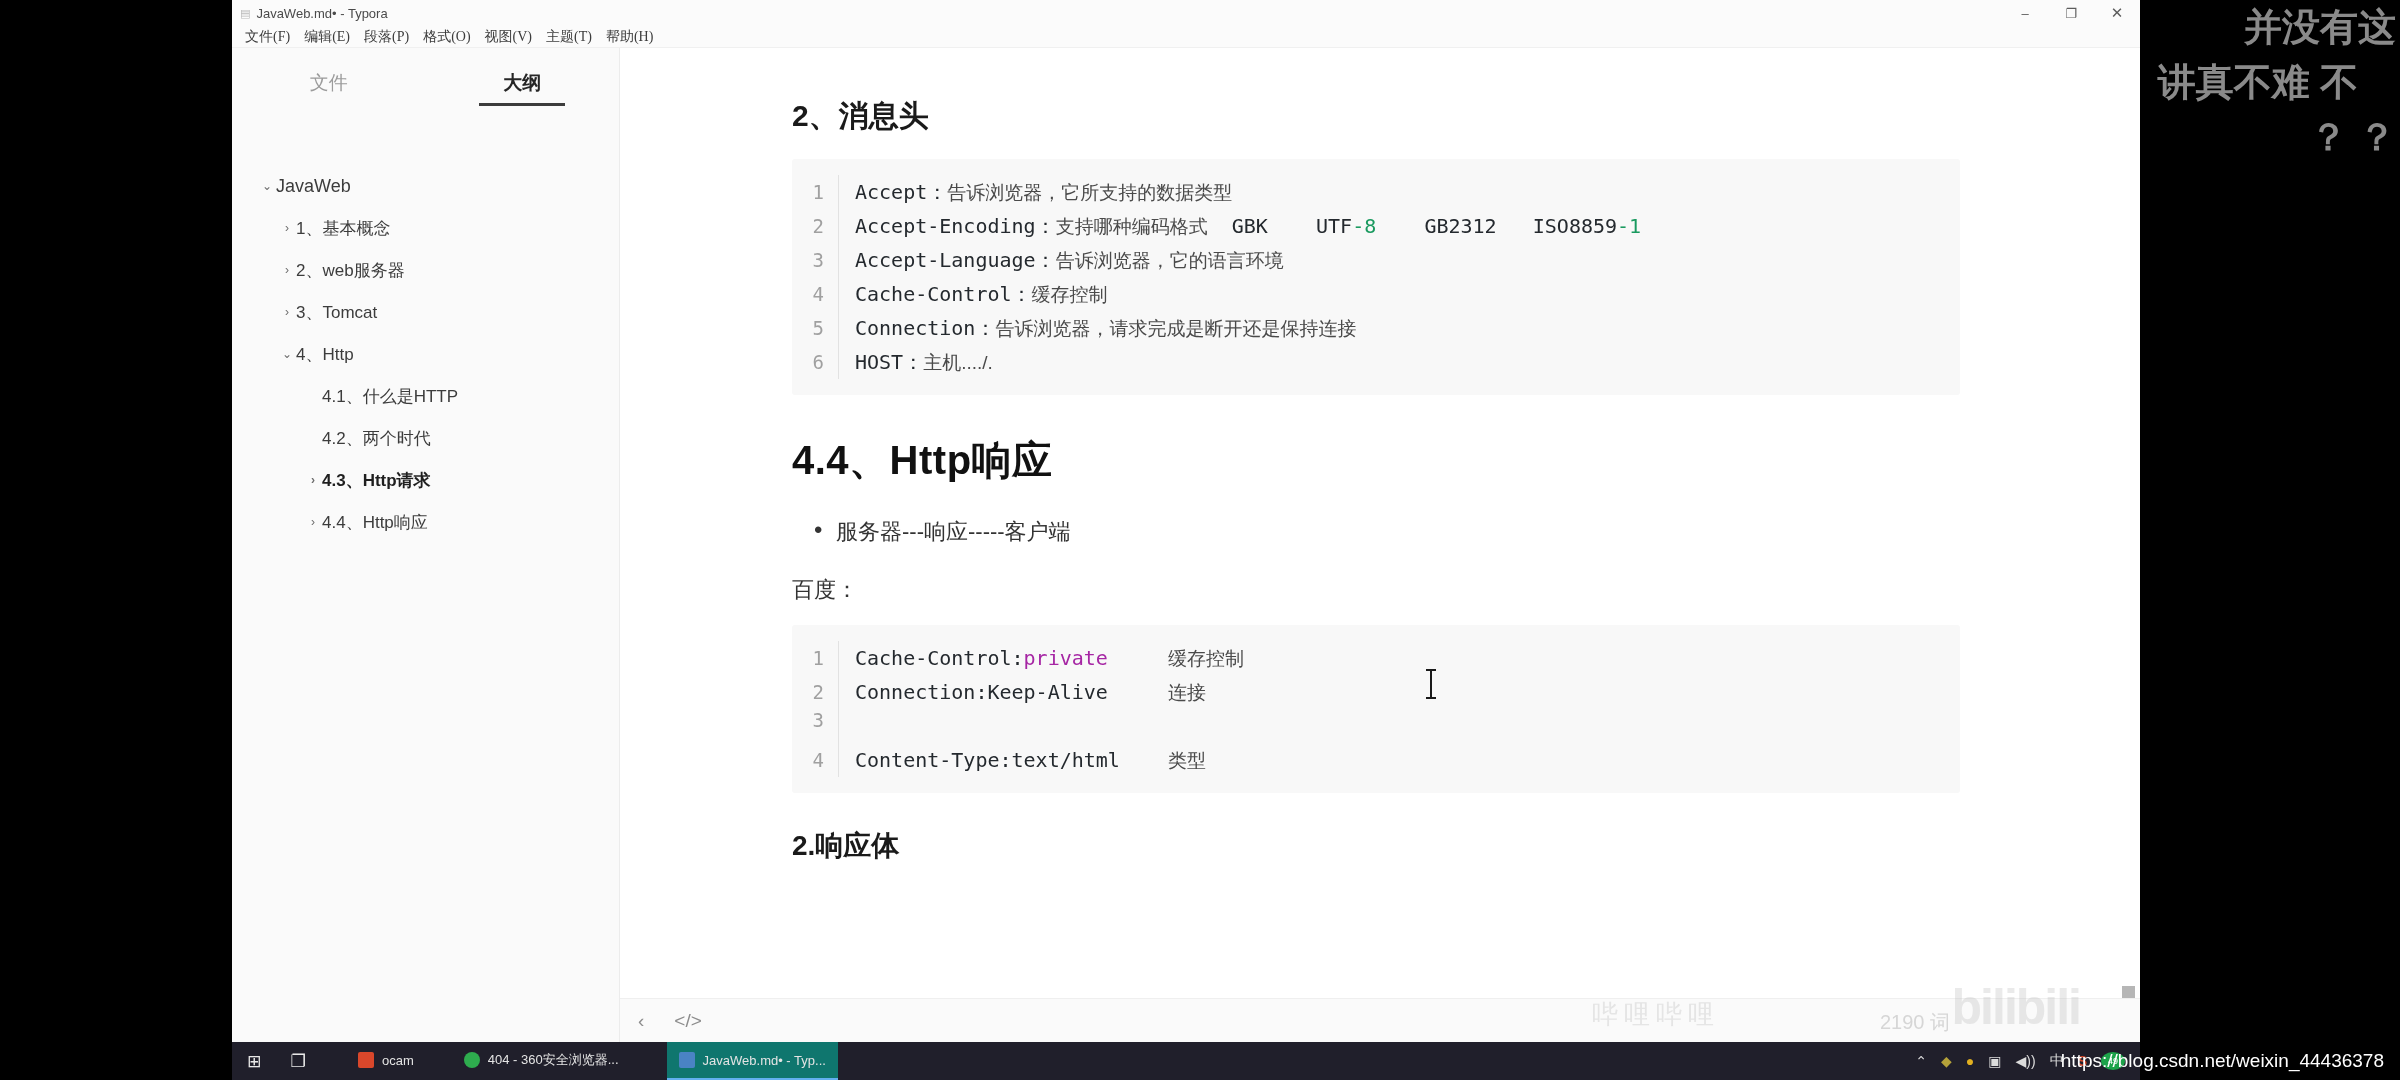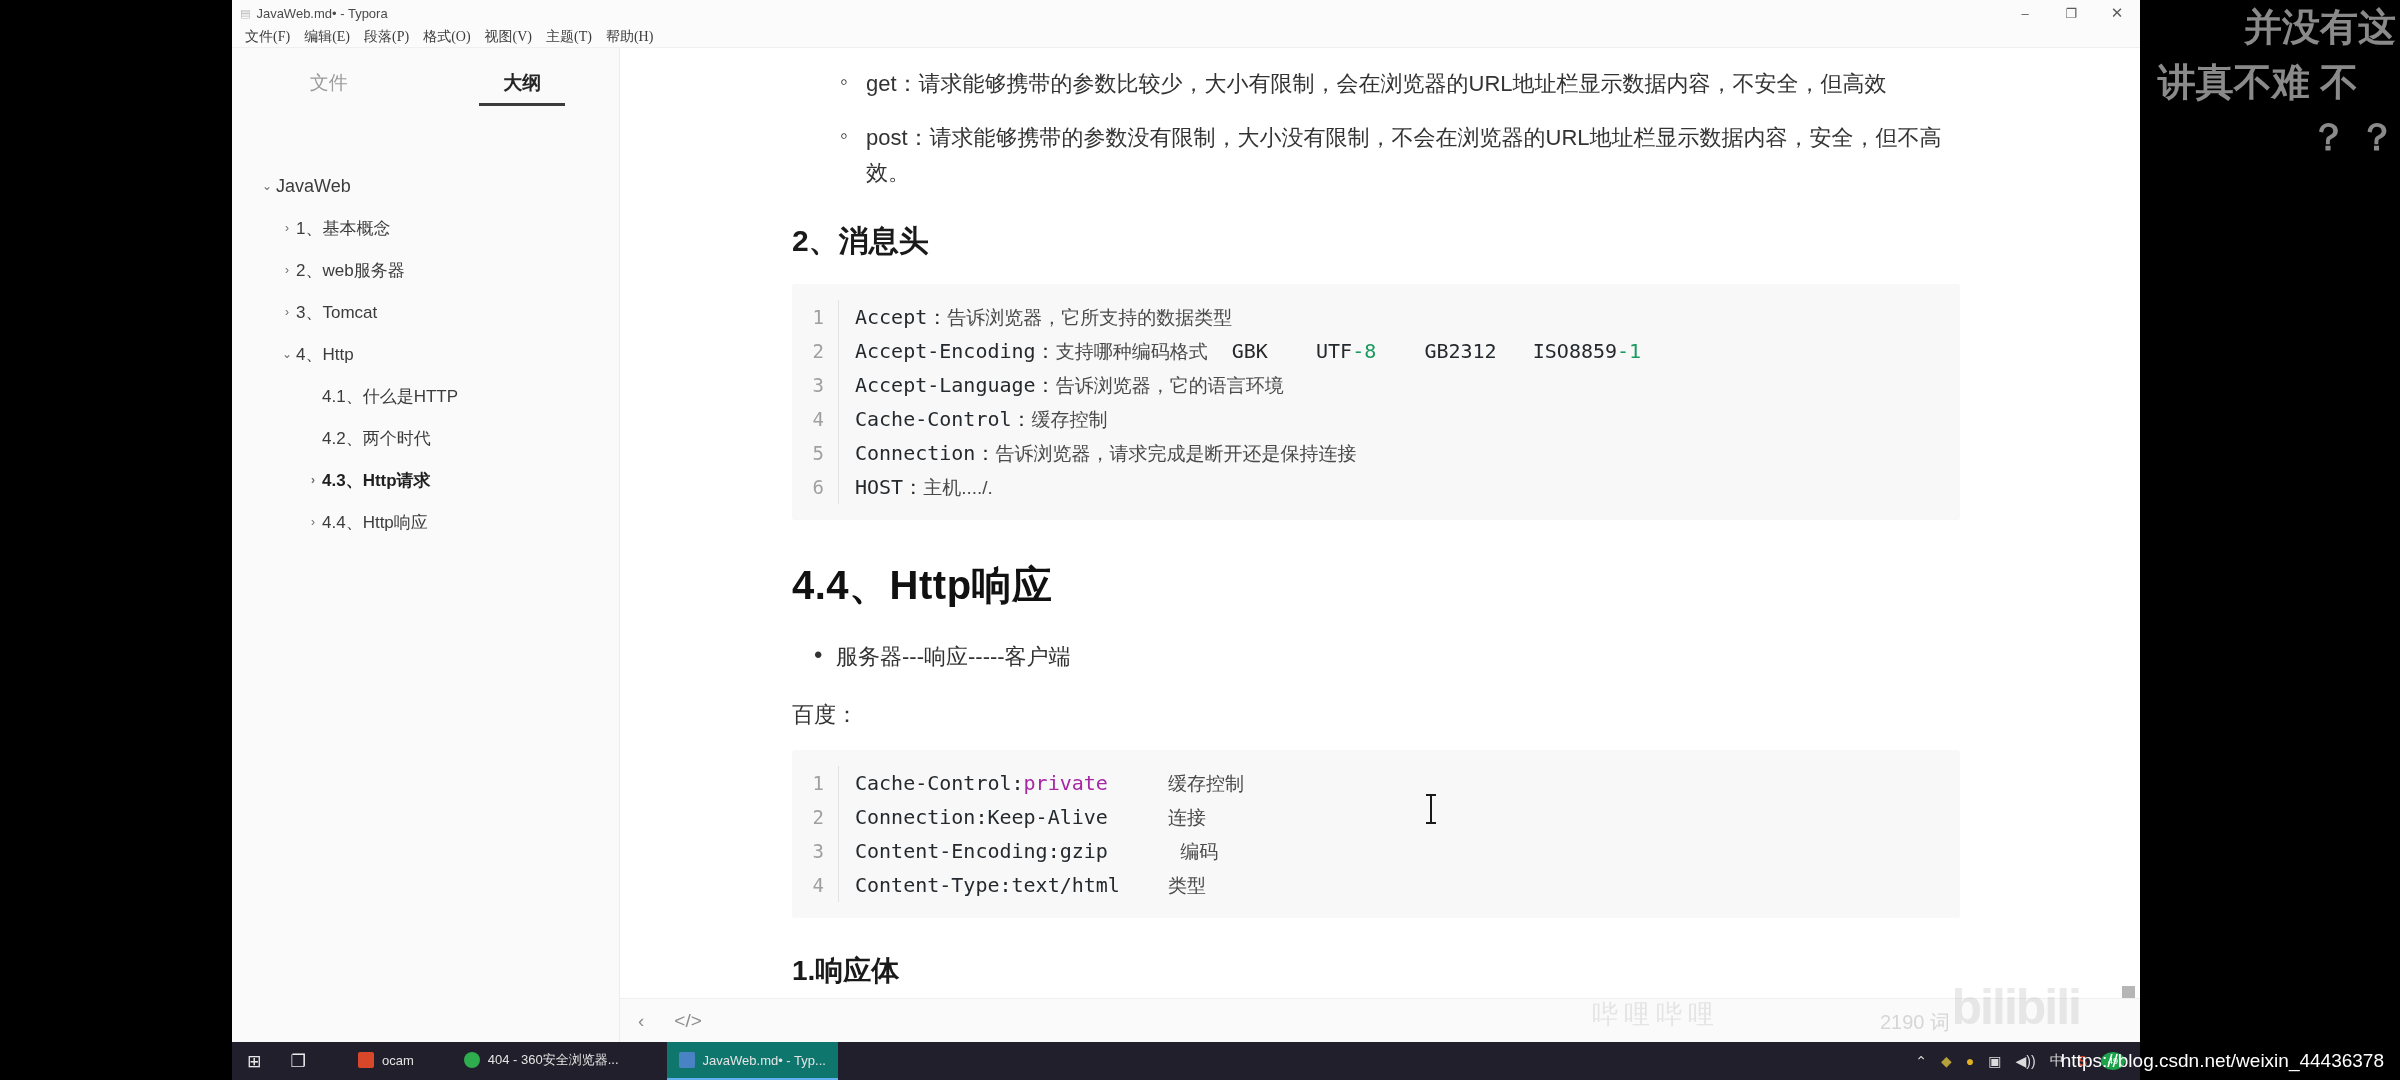--- a/index.html
+++ b/index.html
@@ -231,24 +231,20 @@
               <span class="caret">›</span>
               <span>4.4、Http响应</span>
             </div>
           </div>
         </div>
 
         <div id="editorwrap">
           <div id="editor">
             <div id="content">
 
-              <ul class="ul-lvl2">
-                <li>get：请求能够携带的参数比较少，大小有限制，会在浏览器的URL地址栏显示数据内容，不安全，但高效</li>
-                <li>post：请求能够携带的参数没有限制，大小没有限制，不会在浏览器的URL地址栏显示数据内容，安全，但不高效。</li>
-              </ul>
 
               <h3 class="doc">2、消息头</h3>
 
               <div class="codeblock">
                 <div class="codeline">
                     <span class="gutter">1</span>
                     <span class="cdivider"></span>
                     <span class="ctext"><span>Accept：</span><span class="cn">告诉浏览器，它所支持的数据类型</span></span>
                   </div>
                 <div class="codeline">
@@ -293,31 +289,30 @@
                     <span class="ctext"><span>Cache-Control:</span><span class="str">private</span><span>&nbsp;&nbsp;&nbsp;&nbsp;&nbsp;</span><span class="cn">缓存控制</span></span>
                   </div>
                 <div class="codeline">
                     <span class="gutter">2</span>
                     <span class="cdivider"></span>
                     <span class="ctext"><span>Connection:Keep-Alive</span><span>&nbsp;&nbsp;&nbsp;&nbsp;&nbsp;</span><span class="cn">连接</span></span>
                   </div>
                 <div class="codeline">
                     <span class="gutter">3</span>
                     <span class="cdivider"></span>
-                    <span class="ctext"><span>Content-Encoding:gzip</span><span>&nbsp;&nbsp;&nbsp;&nbsp;&nbsp;&nbsp;</span><span class="cn">编码</span></span>
                   </div>
                 <div class="codeline">
                     <span class="gutter">4</span>
                     <span class="cdivider"></span>
                     <span class="ctext"><span>Content-Type:text/html</span><span>&nbsp;&nbsp;&nbsp;&nbsp;</span><span class="cn">类型</span></span>
                   </div>
                 <div id="ibeam" style="left:638px; top:46px;"></div>
               </div>
 
-              <h4 class="doc">1.响应体</h4>
+              <h4 class="doc">2.响应体</h4>
 
             </div>
 
             <div id="editor-scrollbar">
               <div id="editor-thumb"></div>
             </div>
           </div>
 
           <div id="efooter">
             <span class="fbtn">‹</span>

